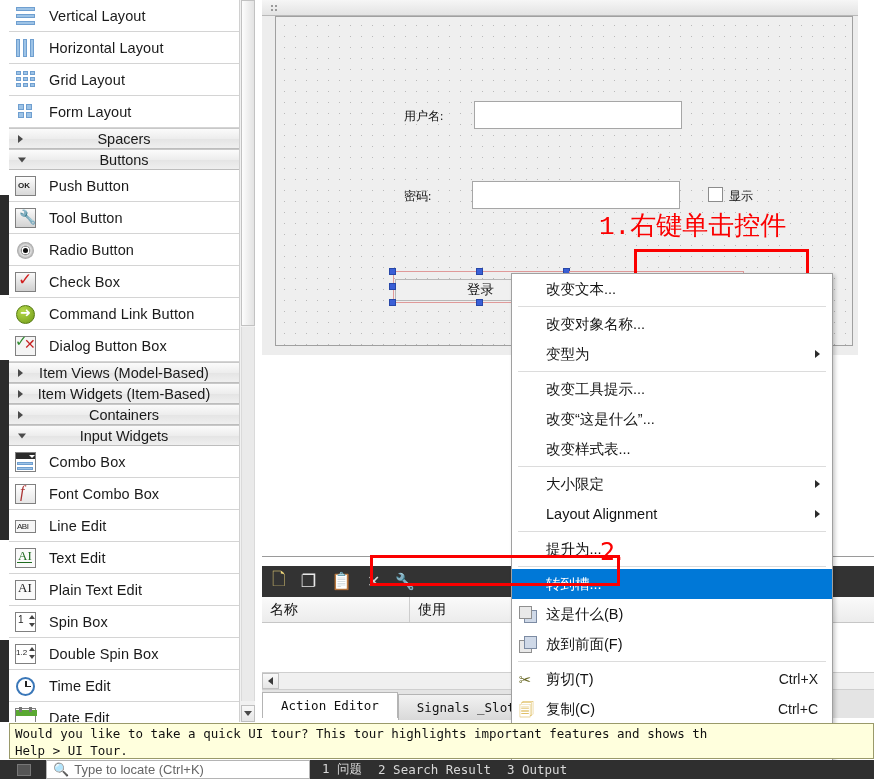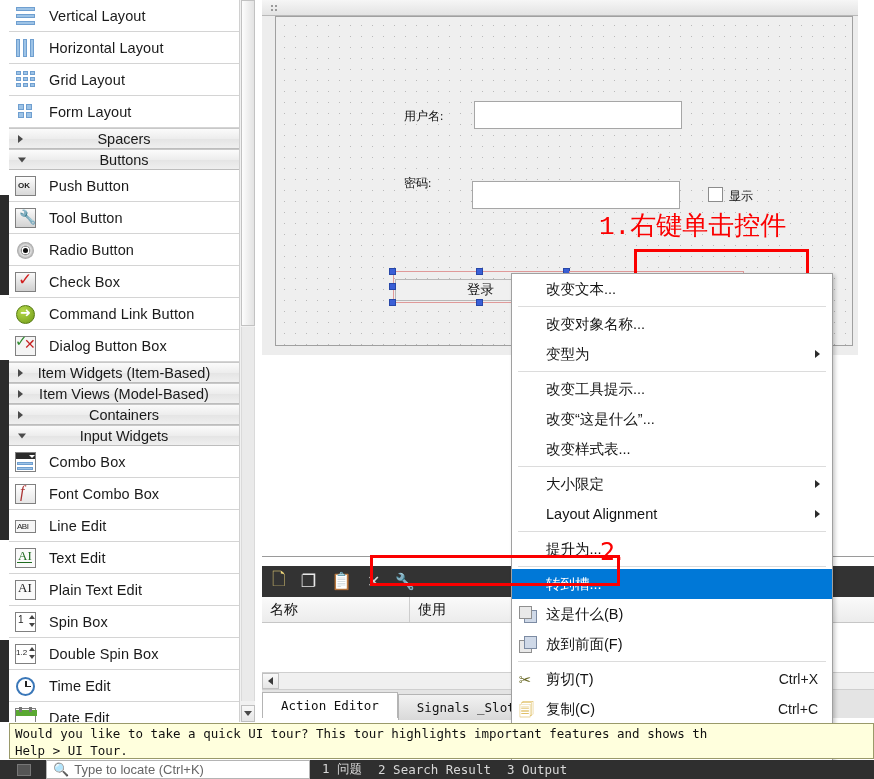--- a/index.html
+++ b/index.html
@@ -288,25 +288,25 @@
           <span class="wb-icon">
             <div class="ic-box" style="background:#f4f4f4;"></div>
                    <div style="position:absolute;left:2px;top:-2px;font-size:15px;color:#2e8b2e;font-weight:bold;">✓</div>
                    <div style="position:absolute;left:11px;top:2px;font-size:14px;color:#c62222;font-weight:bold;">✕</div>
           </span>
           <span class="lbl">Dialog Button Box</span>
         </div>
         <div class="wb-sep"></div>
         <div class="wb-group">
           <span class="tri tri-right"></span>
-          <span>Item Widgets (Item-Based)</span>
+          <span>Item Views (Model-Based)</span>
         </div>
         <div class="wb-group">
           <span class="tri tri-right"></span>
-          <span>Item Views (Model-Based)</span>
+          <span>Item Widgets (Item-Based)</span>
         </div>
         <div class="wb-group">
           <span class="tri tri-right"></span>
           <span>Containers</span>
         </div>
         <div class="wb-group">
           <span class="tri tri-down"></span>
           <span>Input Widgets</span>
         </div>
         <div class="wb-item">
@@ -405,21 +405,21 @@
   <div id="canvas-area">
     <div id="canvas-top">
       <div class="grip"></div>
     </div>
 
     <div id="form">
 
       <div class="fm-label" style="left:128px; top:91px;">用户名:</div>
       <div class="fm-input" style="left:198px; top:84px; width:208px; height:28px;"></div>
 
-      <div class="fm-label" style="left:128px; top:158px;">密码:</div>
+      <div class="fm-label" style="left:128px; top:171px;">密码:</div>
       <div class="fm-input" style="left:196px; top:164px; width:208px; height:28px;"></div>
 
       <div class="fm-check" style="left:432px; top:170px;"></div>
       <div class="fm-label" style="left:453px; top:171px;">显示</div>
 
       <div class="sel-outline" style="left:117px; top:254px; width:175px; height:32px;"></div>
       <div class="fm-btn" style="left:119px; top:262px; width:171px; height:22px;">登录</div>
       <div class="handle" style="left:113px; top:251px;"></div>
       <div class="handle" style="left:200px; top:251px;"></div>
       <div class="handle" style="left:287px; top:251px;"></div>

